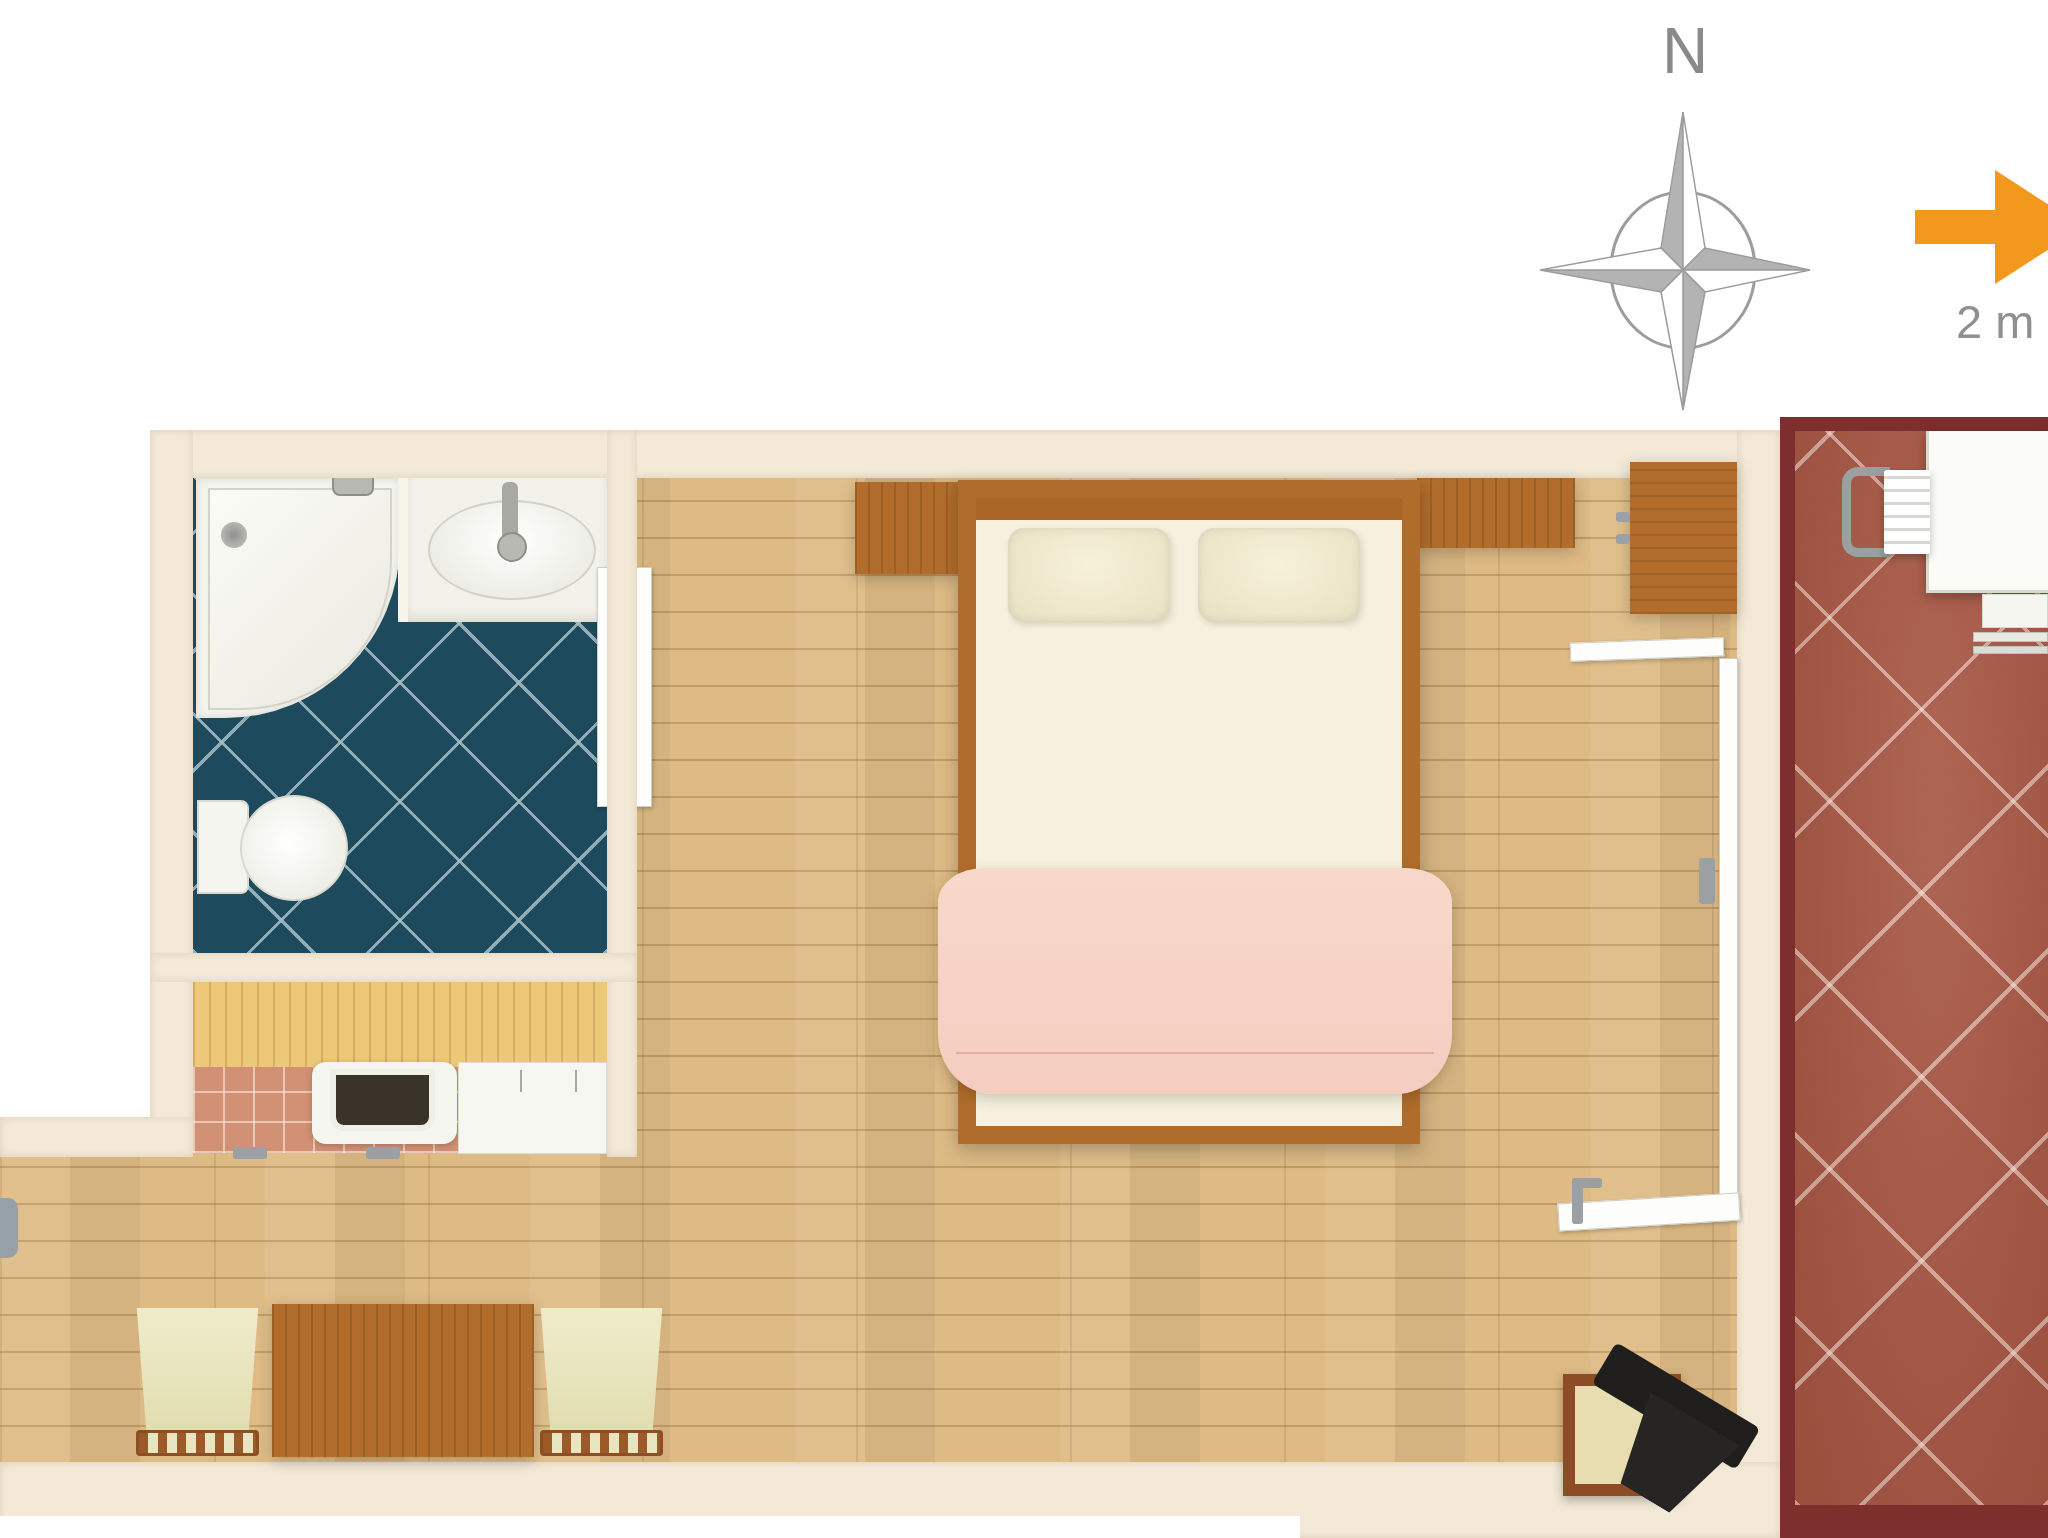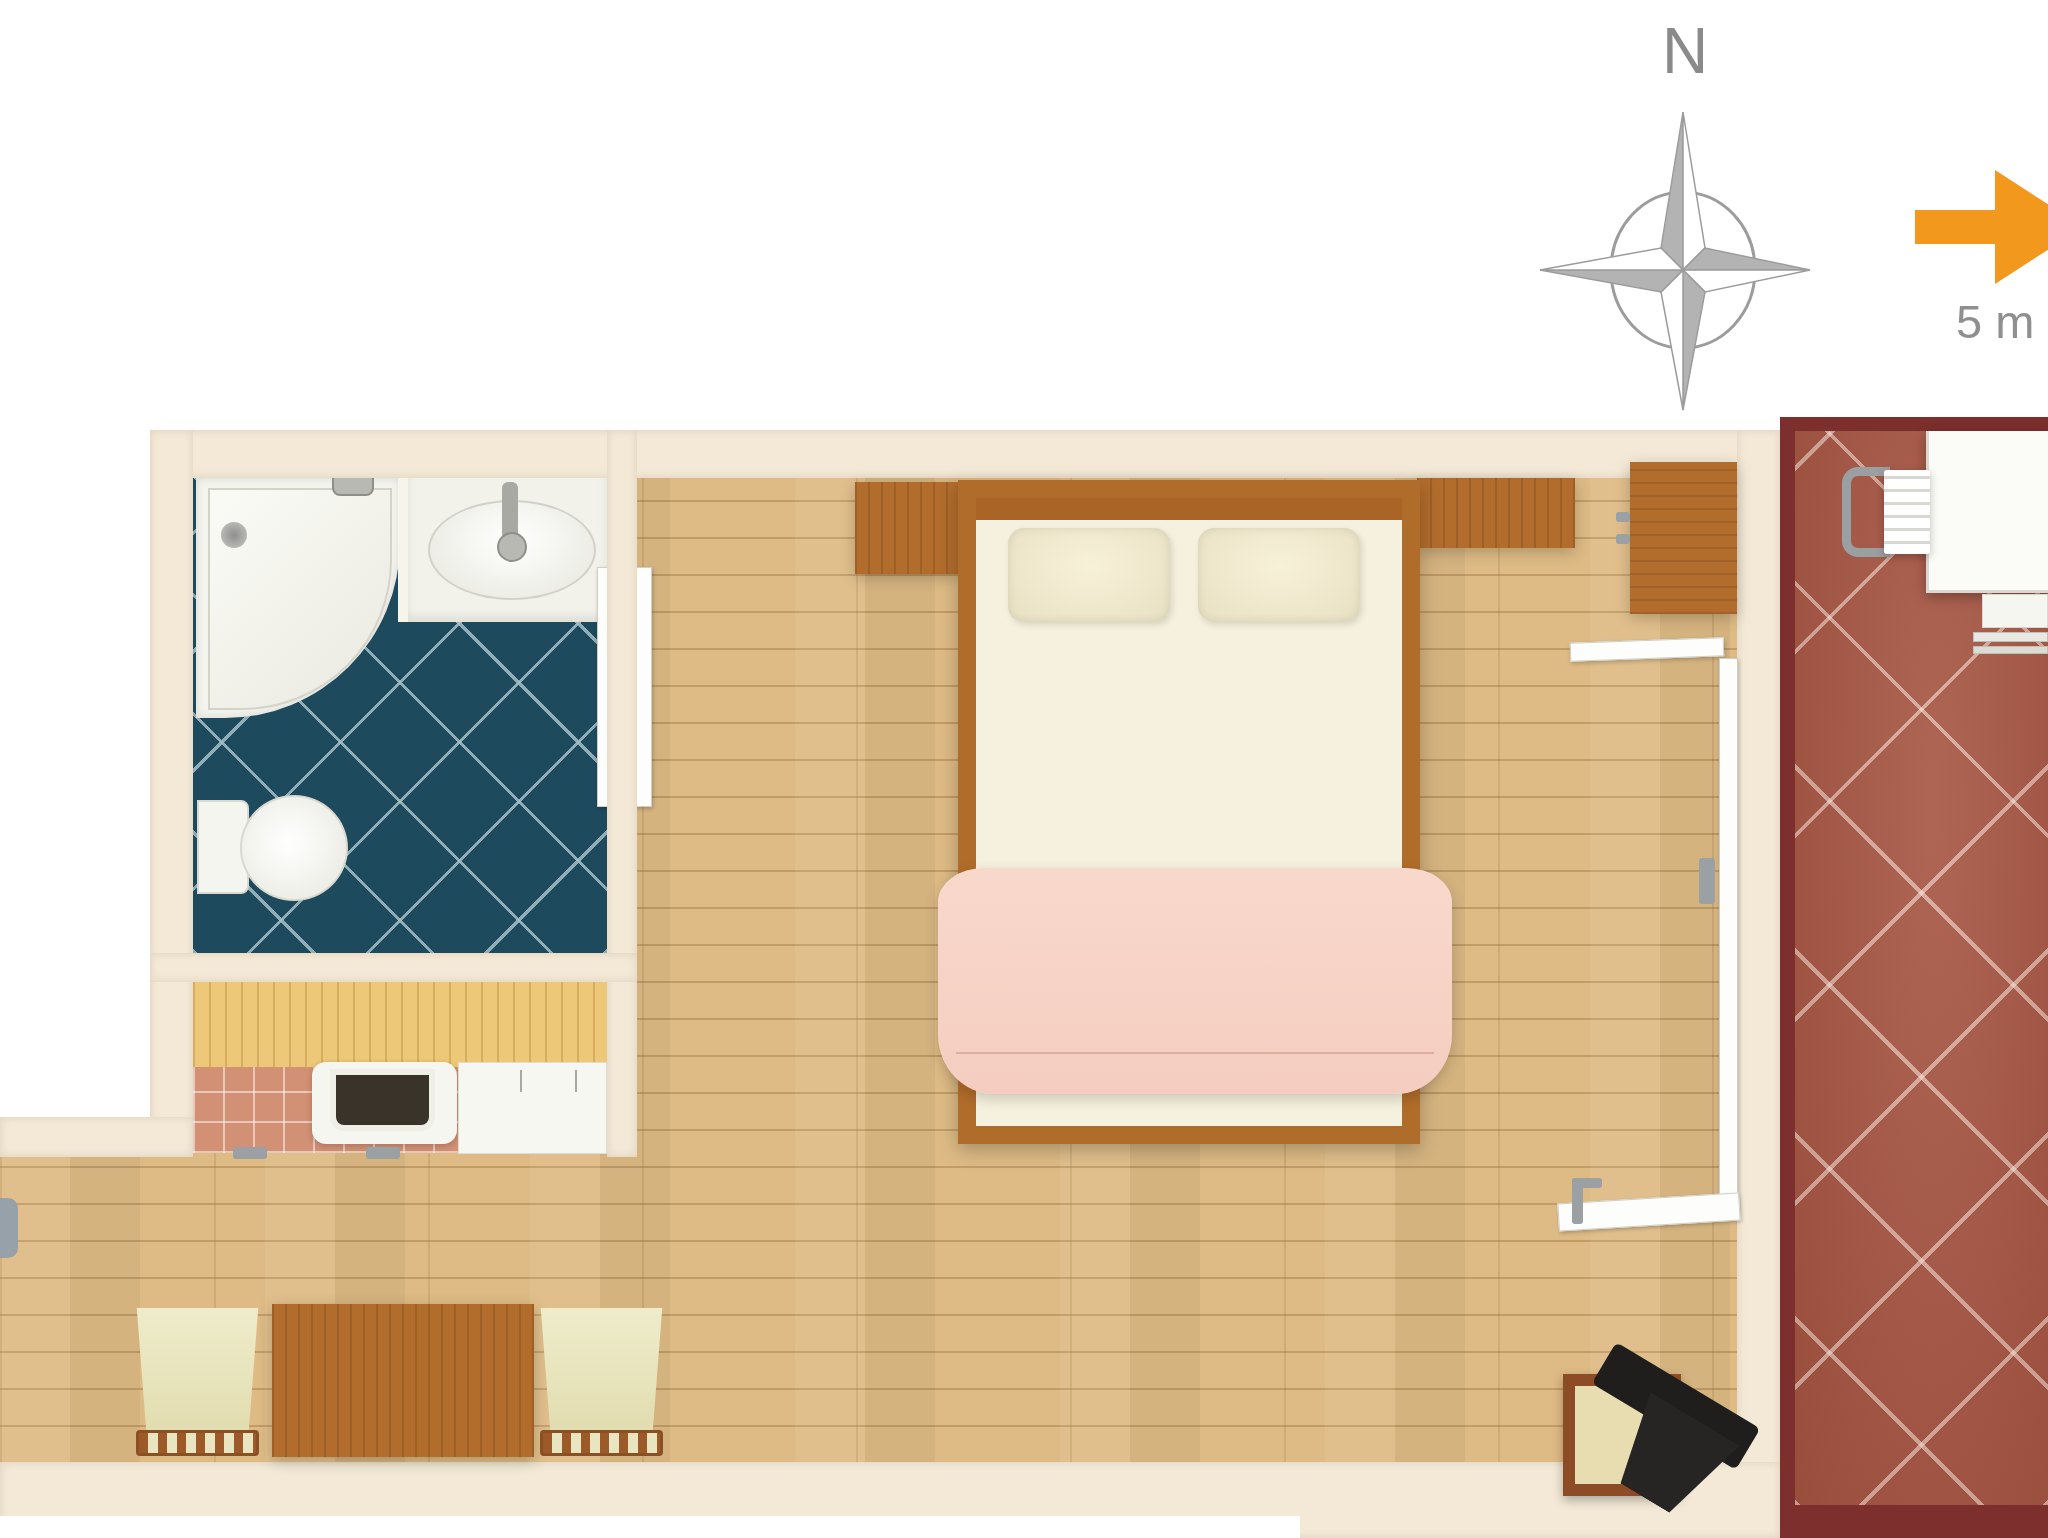--- a/index.html
+++ b/index.html
@@ -157,15 +157,15 @@
     <polygon points="155,322 177,204 155,182" fill="#b3b3b3" stroke="#9c9c9c" stroke-width="1.5"></polygon>
     <polygon points="155,322 133,204 155,182" fill="#ffffff" stroke="#9c9c9c" stroke-width="1.5"></polygon>
     <polygon points="12,182 133,204 155,182" fill="#b3b3b3" stroke="#9c9c9c" stroke-width="1.5"></polygon>
     <polygon points="12,182 133,160 155,182" fill="#ffffff" stroke="#9c9c9c" stroke-width="1.5"></polygon>
   </svg>
 
   <svg class="abs" style="left:1915px;top:158px;" width="200" height="140" viewBox="0 0 200 140">
     <polygon points="0,52 80,52 80,12 168,69 80,126 80,86 0,86" fill="#f2981d"></polygon>
   </svg>
 
-  <div class="abs label-scale" style="left:1956px;top:294px;white-space:nowrap;">5 m</div>
+  <div class="abs label-scale" style="left:1956px;top:294px;white-space:nowrap;">2 m</div>
 
 </div>
 
 </body></html>

